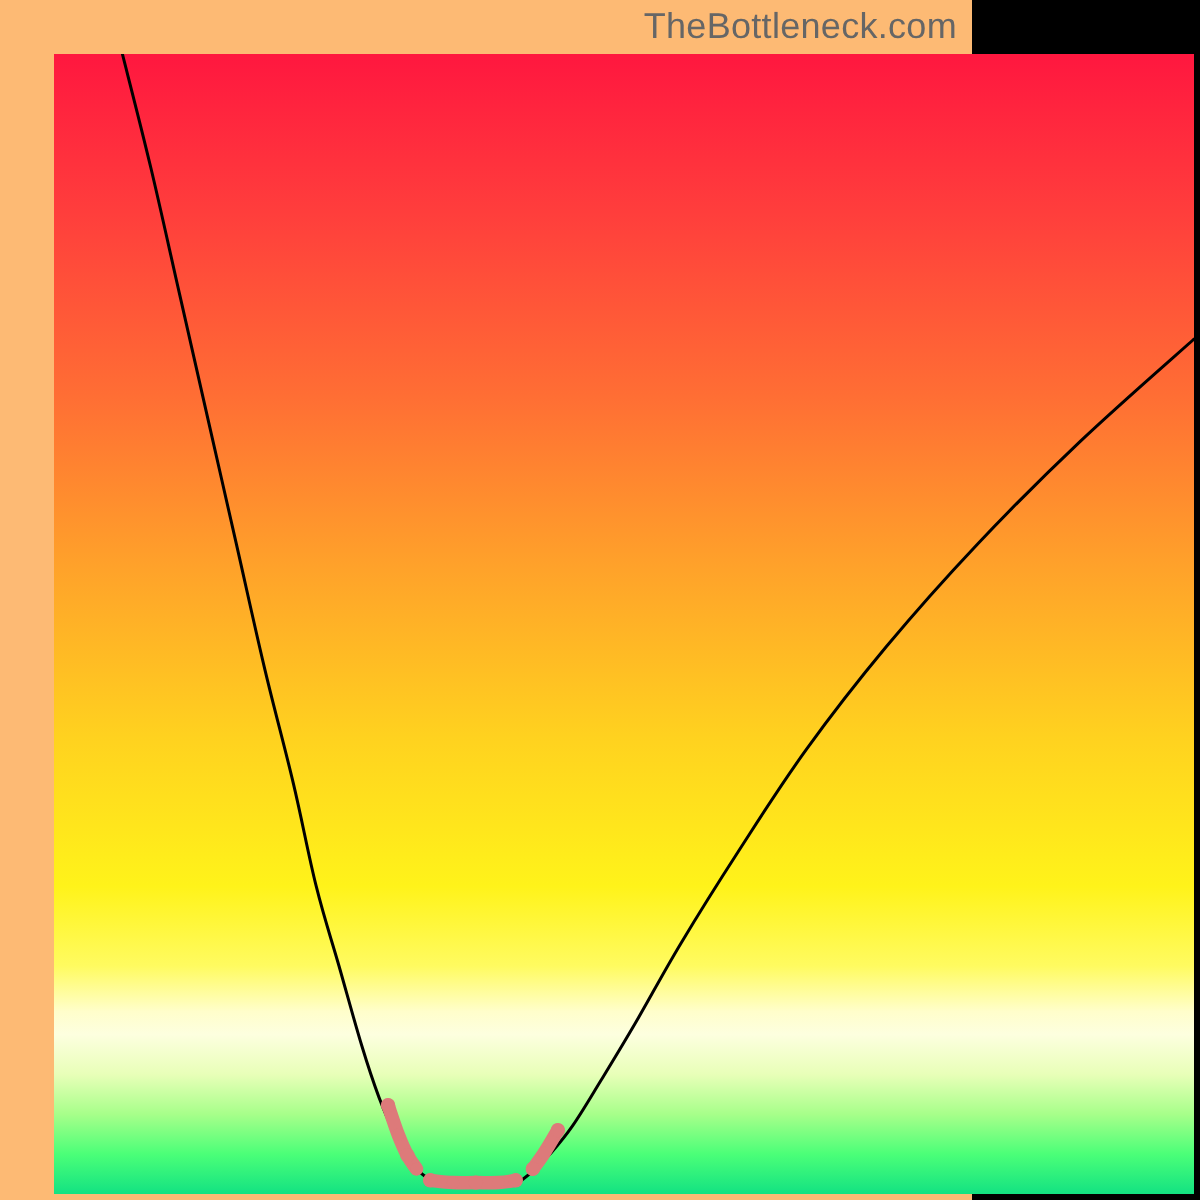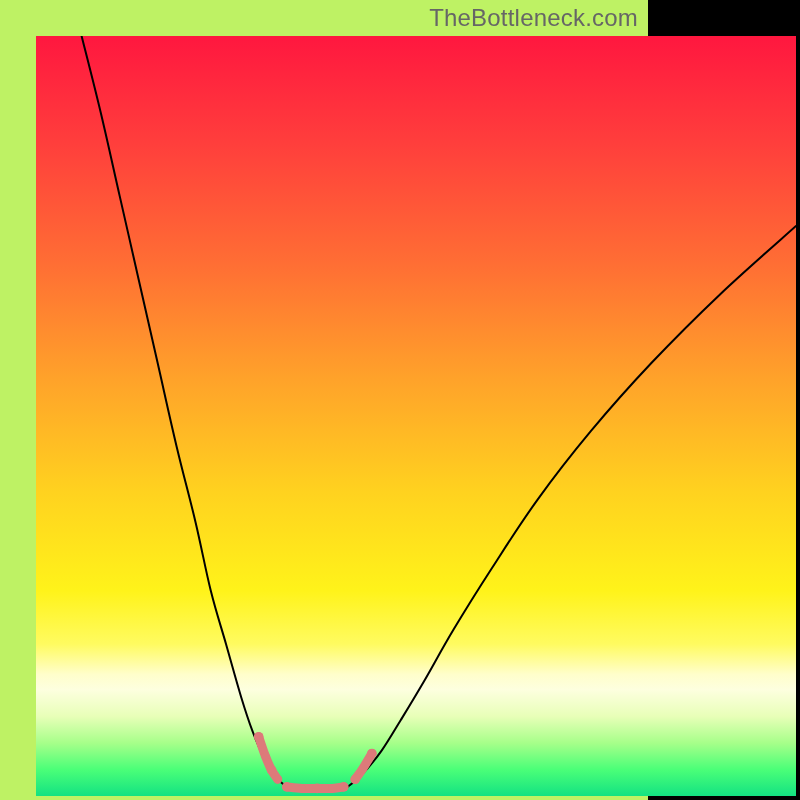--- a/index.html
+++ b/index.html
@@ -10,21 +10,21 @@
     background: #000;
     font-family: Arial, Helvetica, sans-serif;
     overflow: hidden;
   }
   .frame {
     position: absolute;
     left: 0;
     top: 0;
     width: 648px;
     height: 800px;
-    background: #bef264;
+    background: #fdba74;
   }
   .plot {
     position: absolute;
     left: 36px;
     top: 36px;
     width: 760px;
     height: 760px;
     overflow: hidden;
   }
   .watermark {

